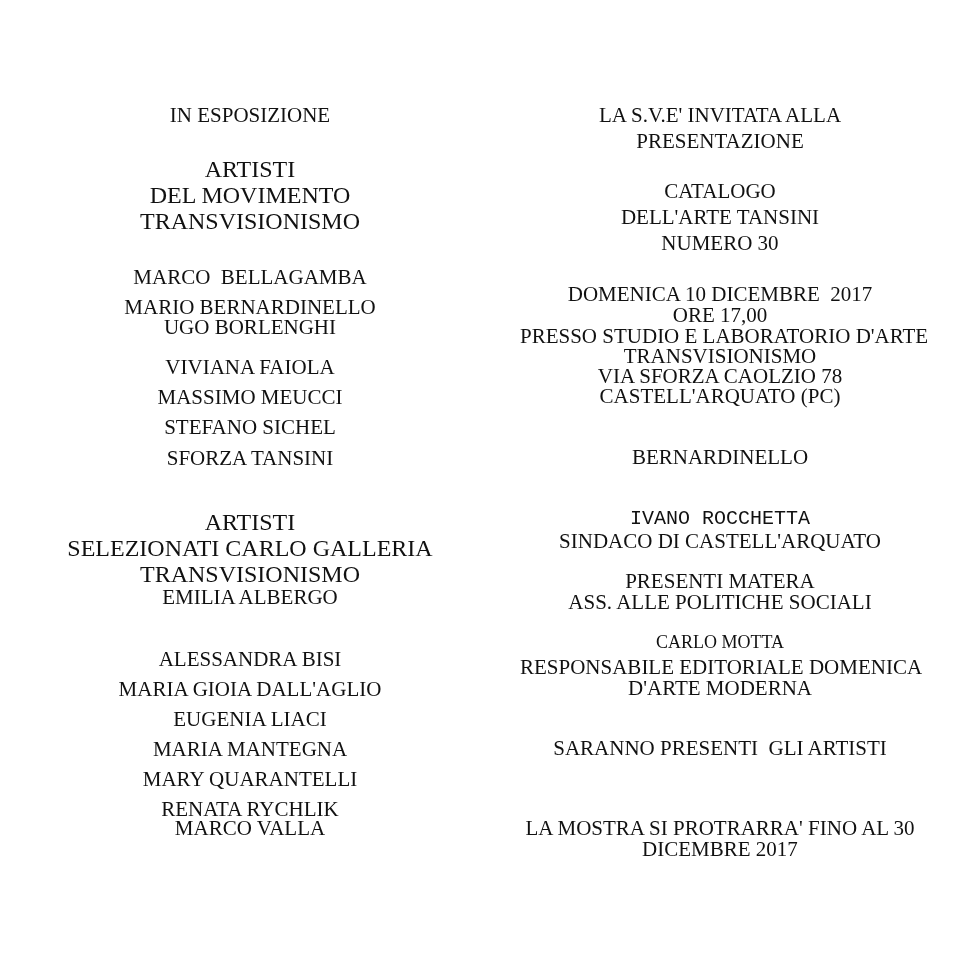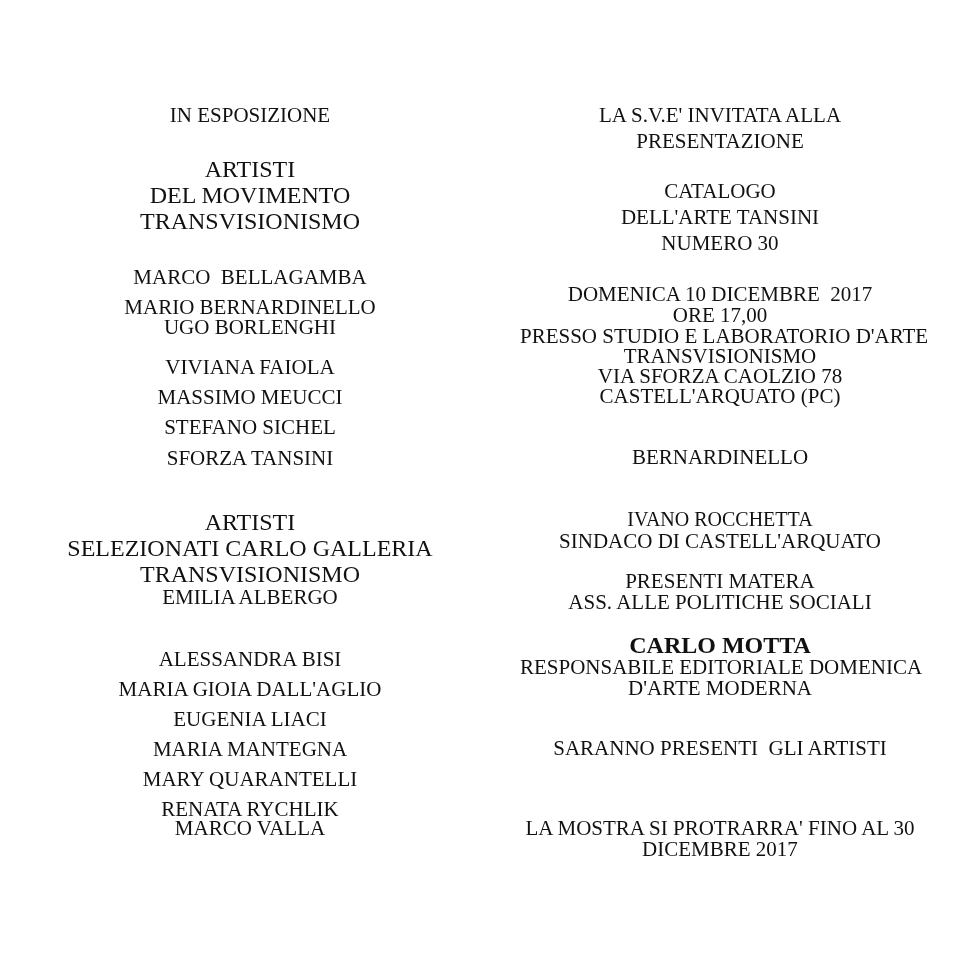--- a/index.html
+++ b/index.html
@@ -3,22 +3,22 @@
 <meta charset="utf-8">
 <style>
   html, body { margin:0; padding:0; background:#ffffff; }
   body { width:960px; height:960px; position:relative; overflow:hidden;
          font-family:"Liberation Serif","DejaVu Serif",serif; color:#111; }
   .ln { position:absolute; text-align:center; white-space:pre; line-height:1; }
   .L { left:40px; width:420px; }
   .R { left:520px; width:400px; }
   .reg { font-size:21px;text-align:center; }
   .sm { font-size:21px; }
-  .md { font-size:20px; }
-  .big { font-size:24px;font-weight:bold; }
+  .md { font-size:20px;font-family:Liberation Mono, monospace; }
+  .big { font-size:18px; }
   .b { font-weight:normal; font-size:24px; }
 </style>
 </head>
 <body>
 
 <div>
   <div class="ln L reg" style="top:105px">IN ESPOSIZIONE</div>
 
   <div class="ln L b" style="top:157px">ARTISTI</div>
   <div class="ln L b" style="top:183px">DEL MOVIMENTO</div>

